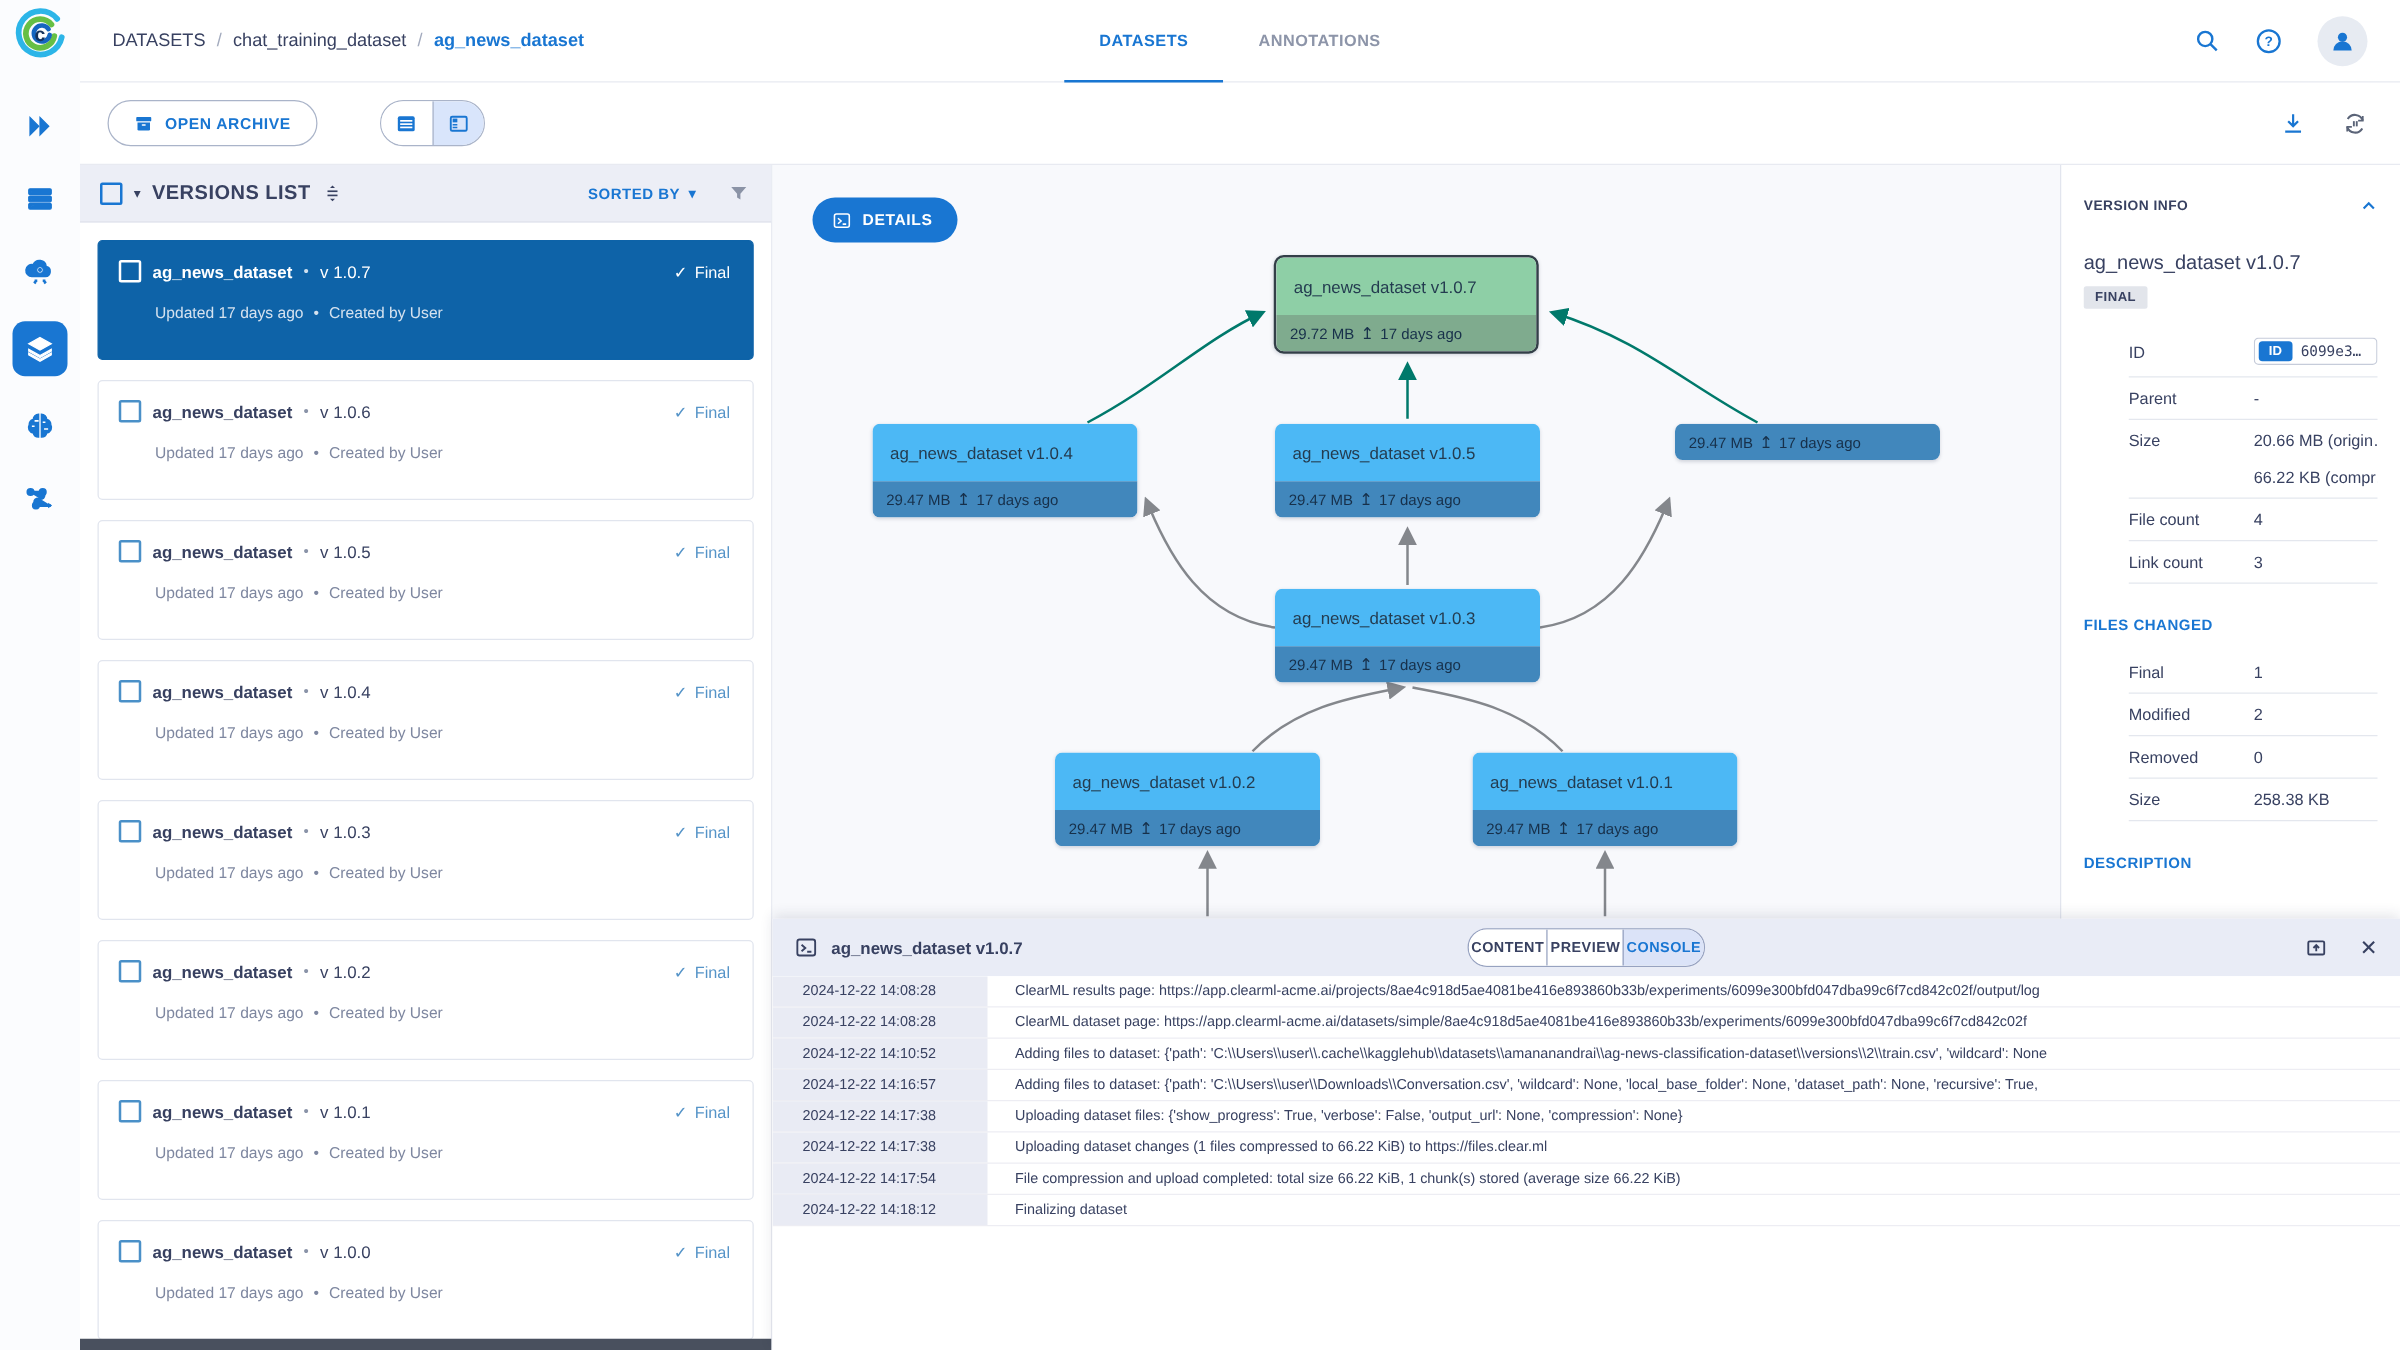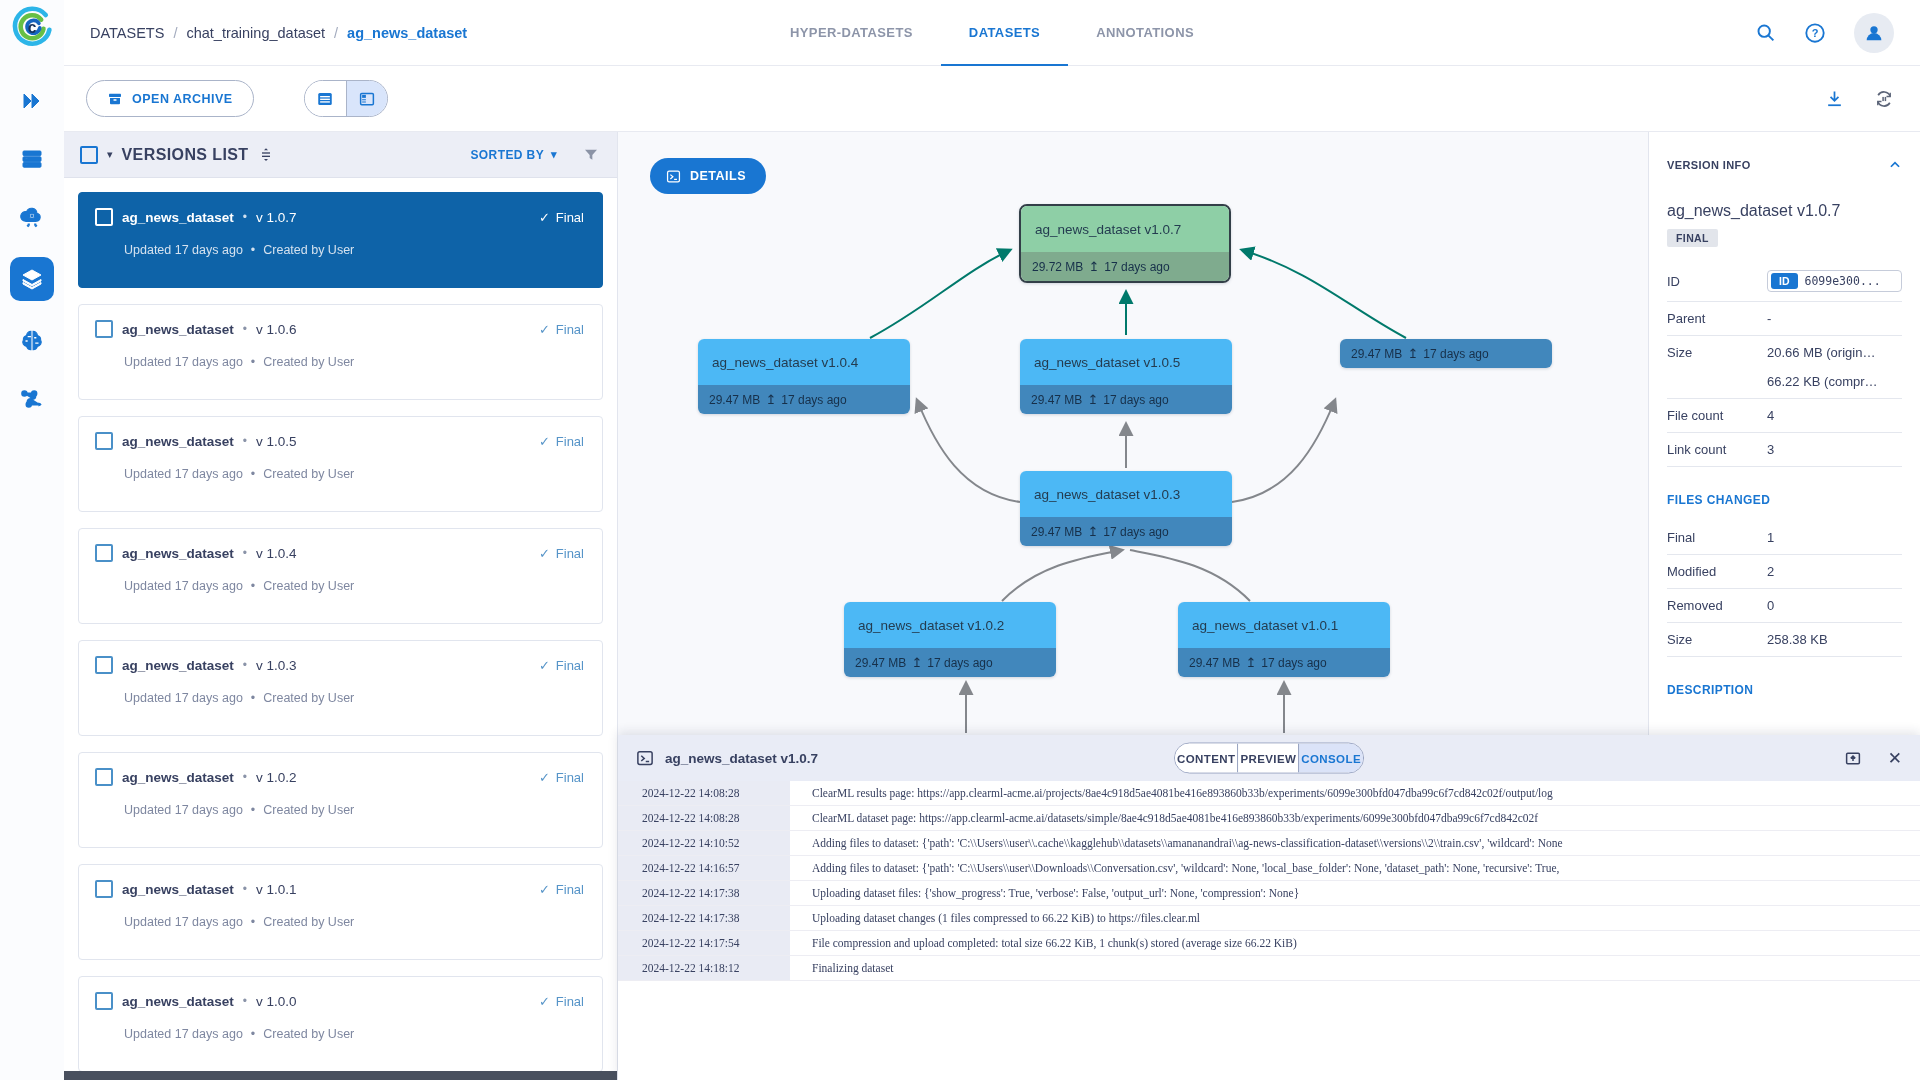--- a/index.html
+++ b/index.html
@@ -76,21 +76,21 @@
   .node.green .nt { background:#8ecfa6; }
   .node.green .nf { background:#7fab8e; }
   .upl { font-size:13px; }
 
   
   .rpanel { width:272px; flex:none; background:#fff; border-left:1px solid #e2e5ee; padding:0 18px; position:relative; z-index:3; }
   .vi-head { display:flex; align-items:center; justify-content:space-between; margin-top:26px; }
   .vi-title { font-size:11px; font-weight:bold; letter-spacing:.4px; color:#384161; }
   .vi-name { margin-top:30px; font-size:16px; color:#384161; }
   .badge { display:inline-block; margin-top:9px; background:#e2e5eb; color:#384161; font-size:10.5px; font-weight:bold; letter-spacing:.4px; padding:3px 9px; border-radius:2px; }
-  .vi-rows { margin-top:14px; }
+  .vi-rows { margin-top:14px;margin-left:36px; }
   .vi-row { display:flex; align-items:center; padding:9px 0; border-bottom:1px solid #e4e7ee; font-size:13px; min-height:34px; }
   .vi-row .lb { width:100px; flex:none; color:#384161; }
   .vi-row .vl { flex:1; color:#384161; overflow:hidden; white-space:nowrap; text-overflow:ellipsis; }
   .vi-row.two { flex-direction:row; align-items:flex-start; }
   .vl2 { display:flex; flex-direction:column; gap:14px; }
   .id-pill { display:flex; align-items:center; gap:7px; border:1px solid #c6ccda; border-radius:4px; padding:2px 6px 2px 3px; background:#fff; cursor:pointer; max-width:100%; }
   .id-chip { background:#1976d2; color:#fff; font-size:10.5px; font-weight:bold; padding:2px 8px; border-radius:3px; }
   .id-val { font-family:"DejaVu Sans Mono",monospace; font-size:11.5px; color:#384161; overflow:hidden; white-space:nowrap; text-overflow:ellipsis; }
   .sec-title { color:#1976d2; font-weight:bold; font-size:12px; letter-spacing:.4px; margin-top:26px; }
 
@@ -98,21 +98,21 @@
   .console { position:absolute; left:554px; right:0; top:603px; bottom:0; background:#fff; z-index:20; box-shadow:0 -3px 10px rgba(30,40,70,.12); }
   .c-head { position:relative; height:46px; background:#e9ecf6; display:flex; align-items:center; padding:0 18px; gap:11px; }
   .c-title { font-size:13.5px; font-weight:bold; color:#384161; }
   .c-tabs { position:absolute; left:50%; top:50%; transform:translate(-50%,-50%); display:flex; border:1px solid #97a2c0; border-radius:16px; overflow:hidden; height:31px; background:#fff; }
   .c-tab { padding:0 2px; display:flex; align-items:center; font-size:11.5px; font-weight:bold; letter-spacing:.4px; color:#384161; cursor:pointer; background:#fff; }
   .c-tab + .c-tab { border-left:1px solid #97a2c0; }
   .c-tab.active { background:#dbe3f8; color:#1976d2; }
   .c-actions { margin-left:auto; display:flex; align-items:center; gap:26px; }
   .x-btn { font-size:17px; color:#384161; cursor:pointer; line-height:1; }
   .logs { position:absolute; top:46px; left:0; right:0; bottom:0; overflow:hidden; background:#fff; }
-  .log-row { display:flex; height:25px; border-bottom:1px solid #ededf3; font-family:Liberation Serif, serif; font-size:11.5px; color:#384161; }
+  .log-row { display:flex; height:25px; border-bottom:1px solid #ededf3; font-family:Liberation Sans, sans-serif; font-size:11.5px; color:#384161; }
   .log-time { width:172px; flex:none; background:#e9ebf4; display:flex; align-items:center; padding-left:24px; }
   .log-msg { flex:1; display:flex; align-items:center; padding-left:22px; white-space:nowrap; overflow:hidden; }
 
   .ico { display:inline-flex; align-items:center; justify-content:center; cursor:pointer; }
 </style>
 </head>
 <body>
 
 <div class="sidebar">
   <div class="logo">
@@ -177,21 +177,20 @@
 
 <div class="header">
   <div class="crumb">
     <span class="seg">DATASETS</span>
     <span class="sep">/</span>
     <span class="seg">chat_training_dataset</span>
     <span class="sep">/</span>
     <span class="cur">ag_news_dataset</span>
   </div>
   <div class="tabs">
-    <div class="tab">HYPER-DATASETS</div>
     <div class="tab active">DATASETS</div>
     <div class="tab">ANNOTATIONS</div>
   </div>
   <div class="hdr-icons">
     <span class="ico">
       <svg width="21" height="21" viewBox="0 0 24 24" fill="none" stroke="#1976d2" stroke-width="2.2">
           <circle cx="10.5" cy="10.5" r="6.5"></circle>
           <path d="M15.5 15.5 L21 21"></path>
         </svg>
     </span>

